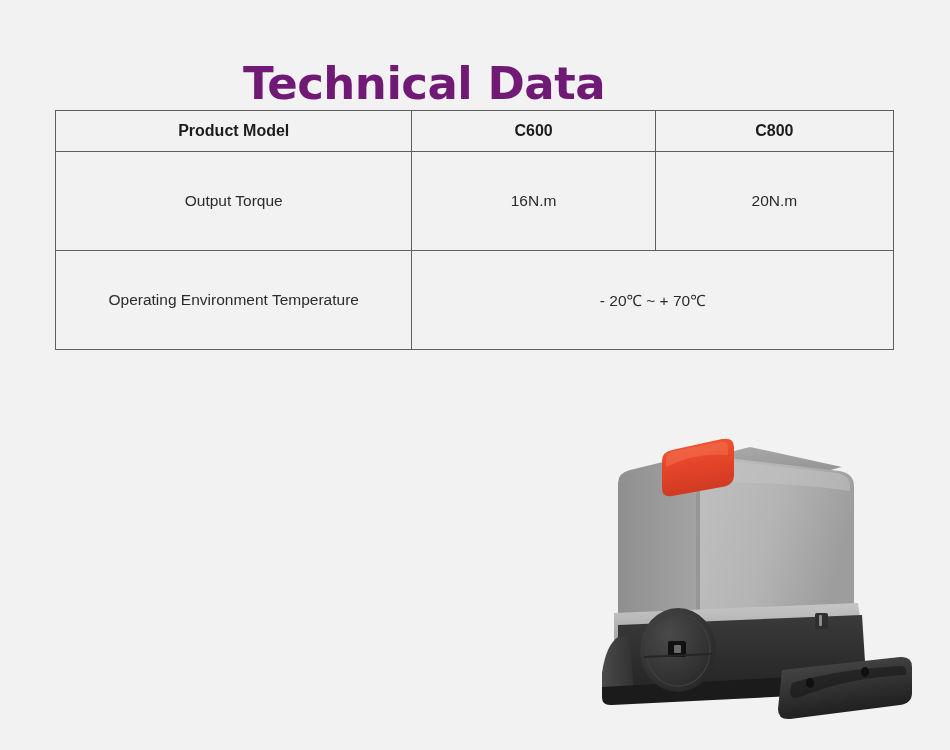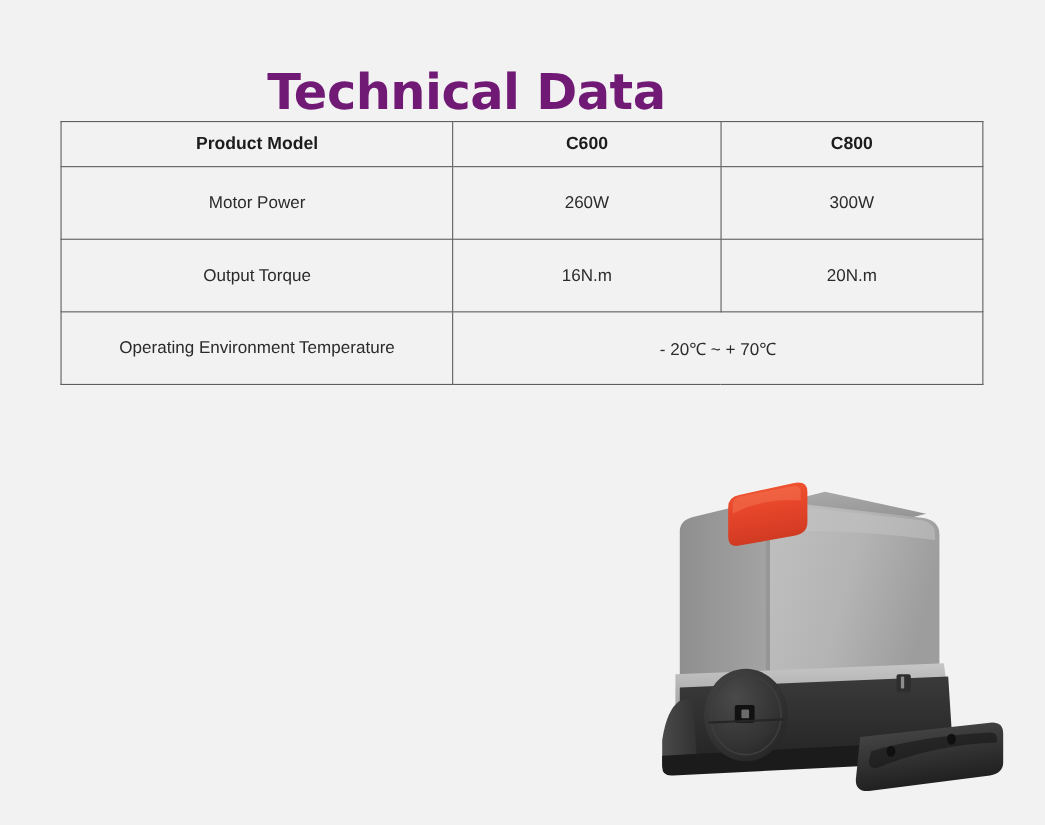--- a/index.html
+++ b/index.html
@@ -91,25 +91,20 @@
     </colgroup>
     <thead>
       <tr>
         <th>Product Model</th>
         <th>C600</th>
         <th>C800</th>
       </tr>
     </thead>
     <tbody>
       <tr>
-        <td>Motor Power</td>
-        <td>260W</td>
-        <td>300W</td>
-      </tr>
-      <tr>
         <td>Output Torque</td>
         <td>16N.m</td>
         <td>20N.m</td>
       </tr>
       <tr>
         <td>Operating Environment Temperature</td>
         <td colspan="2">- 20℃ ~ + 70℃</td>
       </tr>
     </tbody>
   </table>

